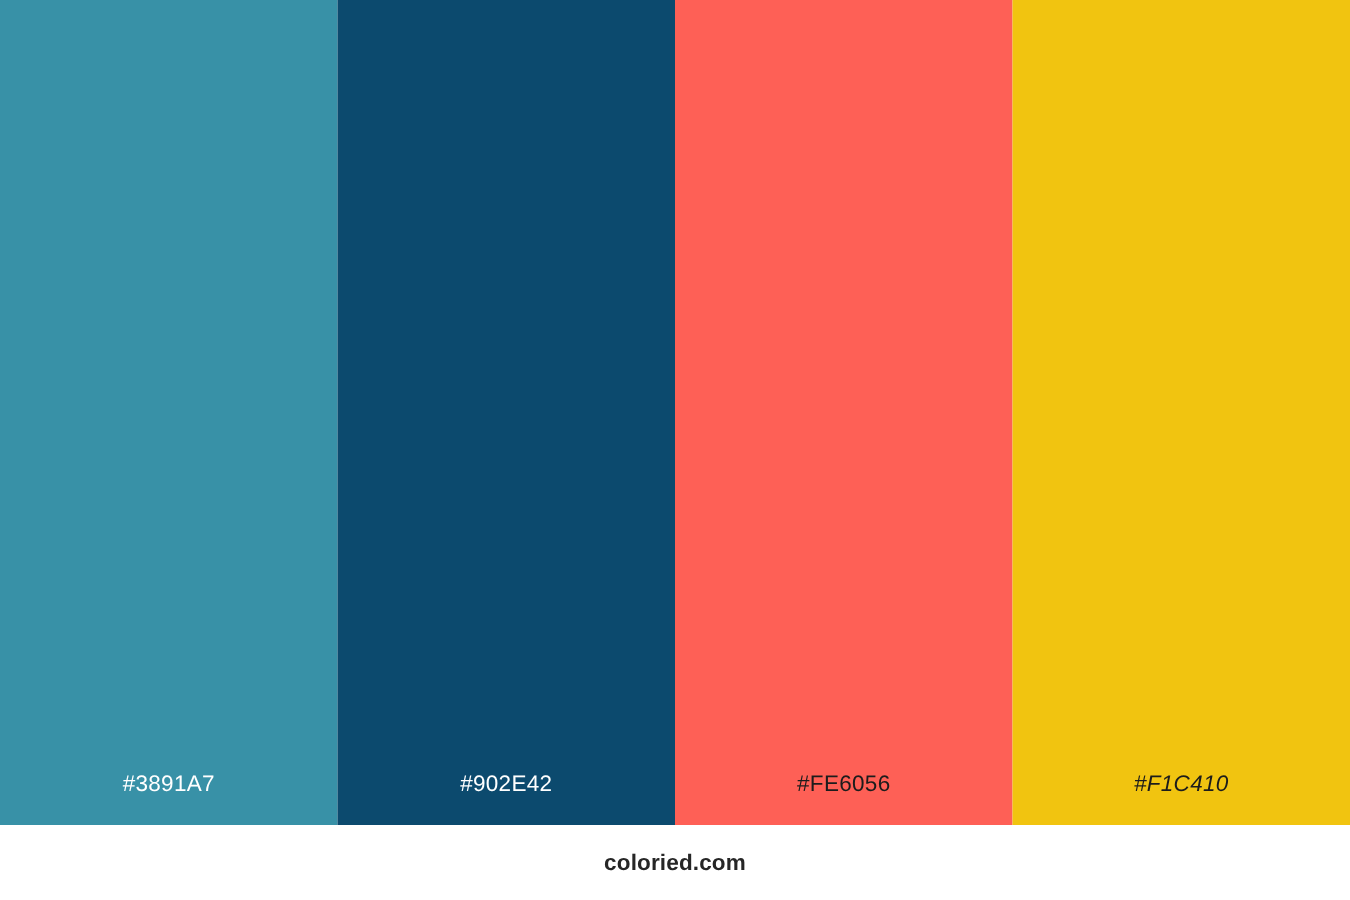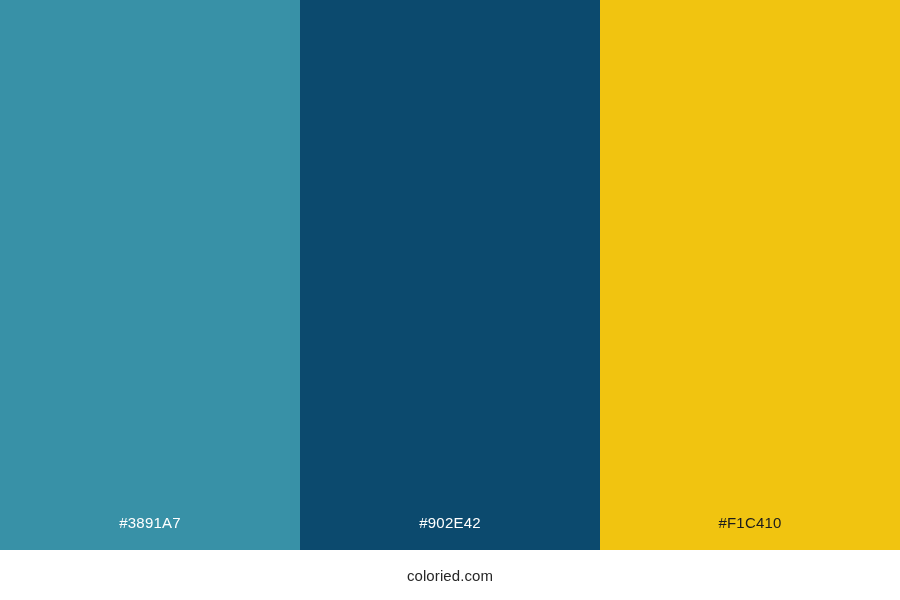--- a/index.html
+++ b/index.html
@@ -68,21 +68,21 @@
     height: 50px;
     flex: 0 0 50px;
     background: #ffffff;
     display: flex;
     align-items: center;
     justify-content: center;
   }
 
   #footer-brand {
     font-size: 15px;
-    font-weight: 400;
+    font-weight: 700;
     color: #262626;
     letter-spacing: 0.1px;
     line-height: 1;
     font-family: "Liberation Sans", "DejaVu Sans", sans-serif;
   }
 </style>
 </head>
 <body>
 
 <div id="palette-page">
@@ -90,23 +90,26 @@
   <div id="swatch-strip">
 
     <div class="swatch" style="background-color: rgb(56, 145, 167);">
       <span class="swatch-label label-light">#3891A7</span>
     </div>
 
     <div class="swatch" style="background-color: #0c4a6e;">
       <span class="swatch-label label-light">#902E42</span>
     </div>
 
+    <div class="swatch" style="background-color: rgb(254, 96, 86);">
+      <span class="swatch-label label-dark">#FE6056</span>
+    </div>
 
 
-    <div class="swatch" style="background-color: rgb(241, 196, 16);">
+    <div class="swatch" style="background-color: rgb(241, 196, 16); font-style: italic;">
       <span class="swatch-label label-dark">#F1C410</span>
     </div>
 
   </div>
 
   <div id="palette-footer" style="background-color: rgb(255, 255, 255);">
     <span id="footer-brand" style="color: rgb(38, 38, 38);">coloried.com</span>
   </div>
 
 </div>

